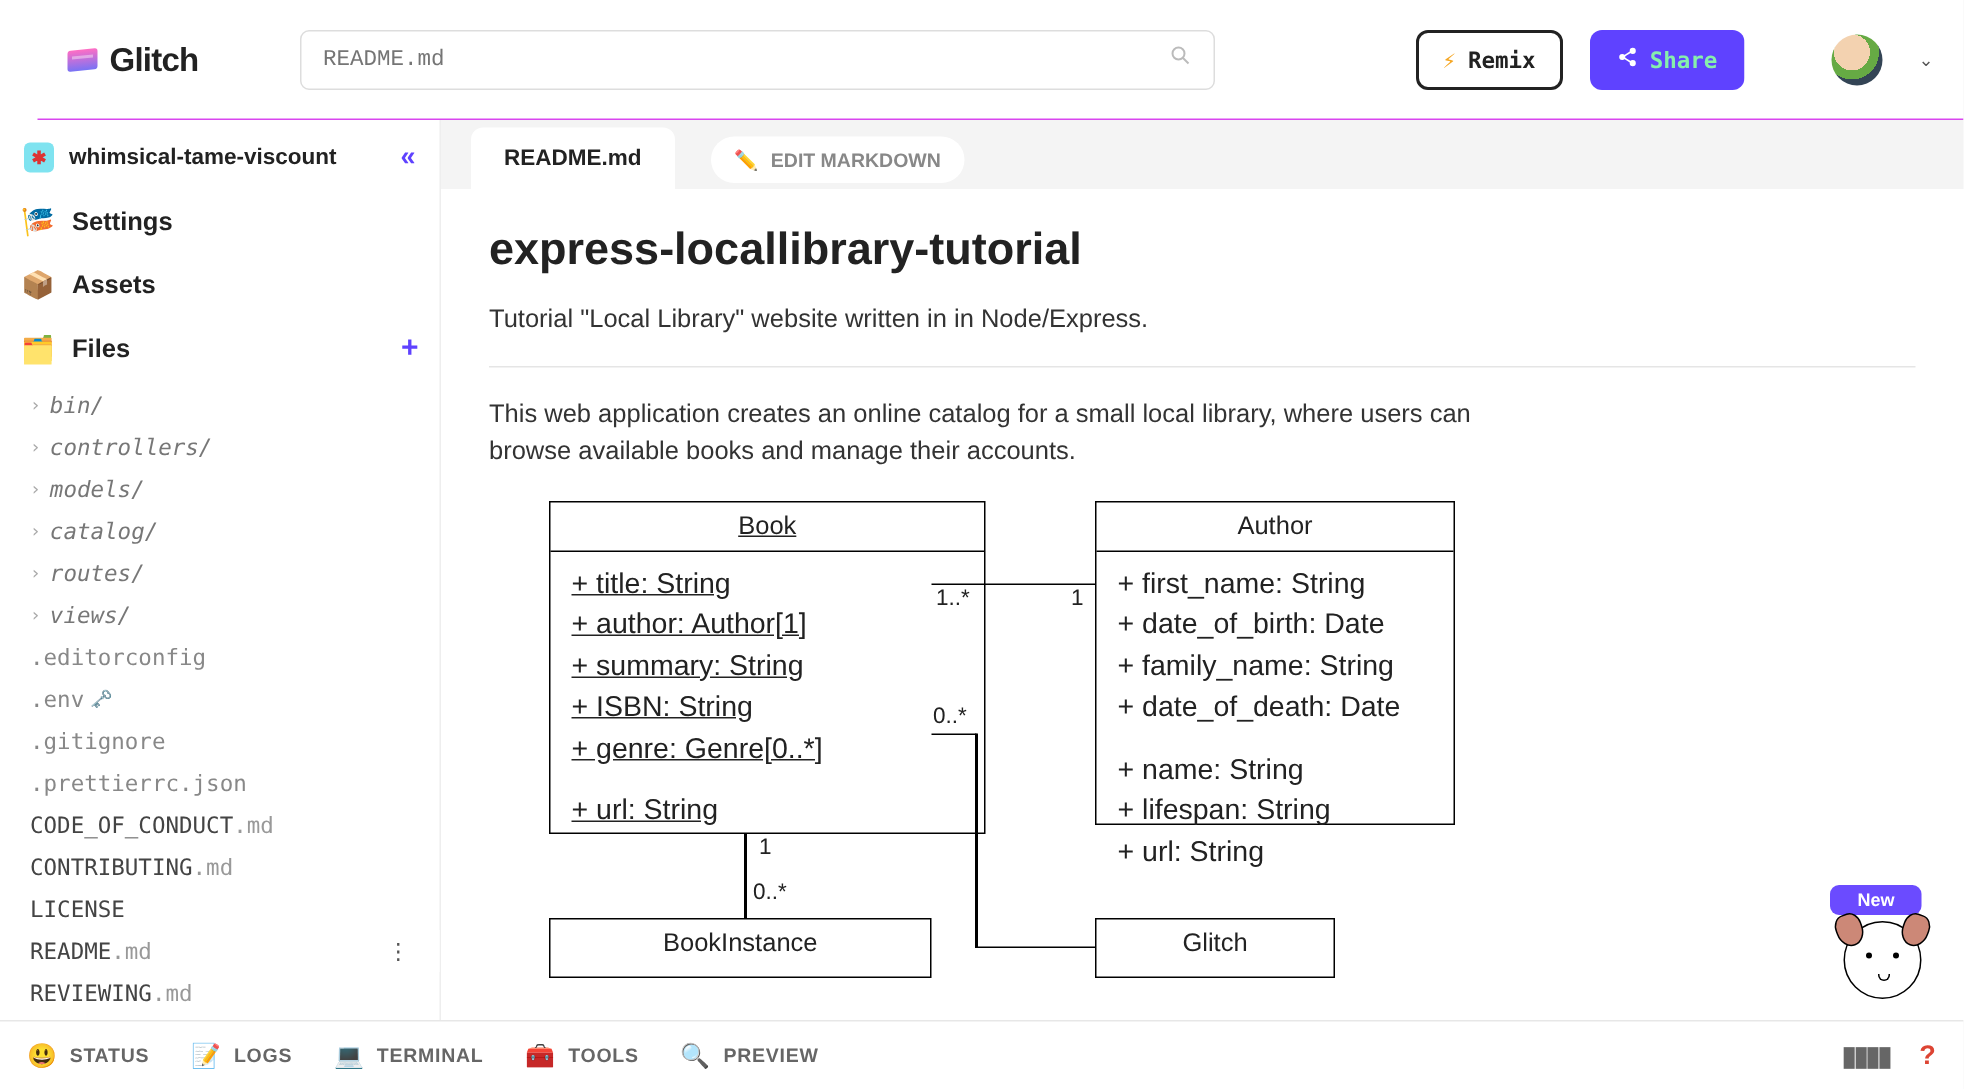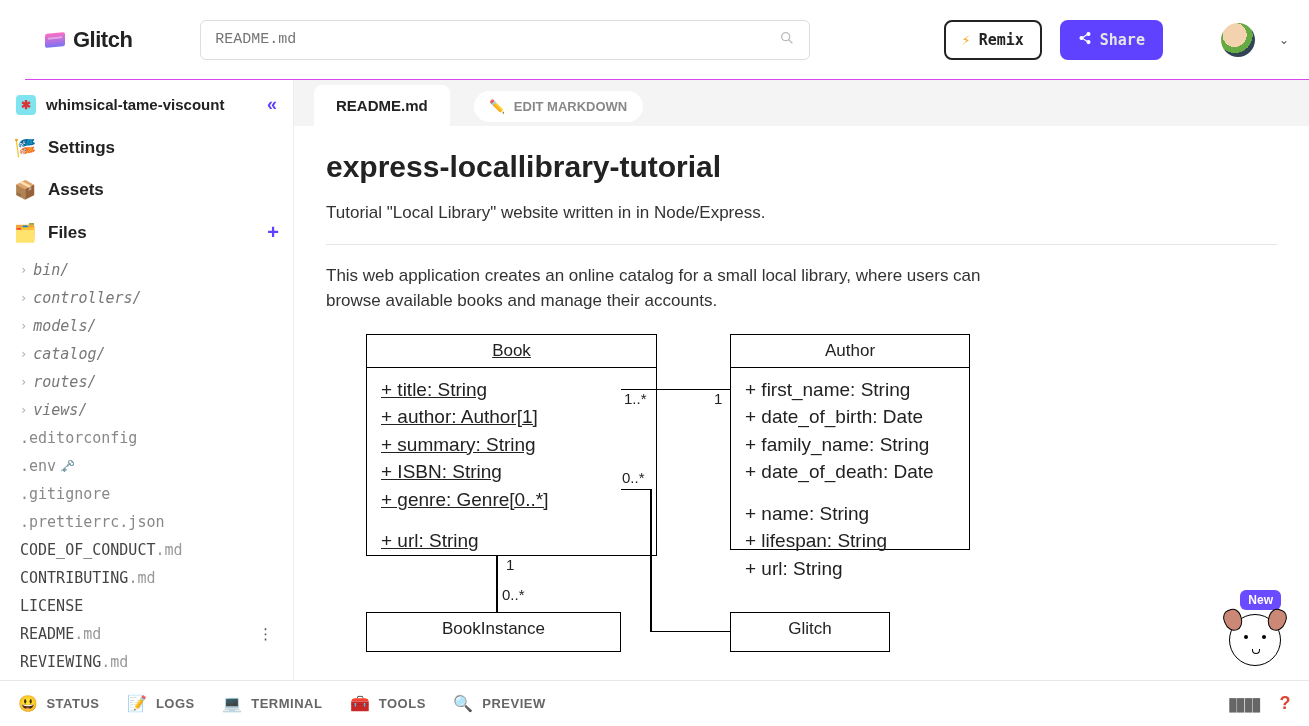--- a/index.html
+++ b/index.html
@@ -11,21 +11,21 @@
 .logo-block { display: flex; align-items: center; gap: 8px; }
 .logo-icon { width: 20px; height: 14px; background: linear-gradient(180deg,#ff6ec4,#7873f5); border-radius: 2px; transform: skewY(-6deg); position: relative; }
 .logo-icon:after { content:""; position:absolute; left:3px; right:3px; top:4px; height:2px; background:#fff6; }
 .logo-text { font-size: 22px; font-weight: 800; letter-spacing: -0.5px; }
 .search { flex: 0 0 610px; height: 40px; border: 1px solid #ddd; border-radius: 6px; display: flex; align-items: center; padding: 0 14px; color: #999; background:#fff; margin-left:50px;}
 .search input { flex:1; border:none; outline:none; font-family: inherit; background:transparent; color:#888; font-size:15px;}
 .search .sicon { color:#bbb; }
 .spacer { flex: 1; }
 .btn { height: 40px; border-radius: 8px; padding: 0 16px; font-family: "SFMono-Regular", Consolas, monospace; font-size: 15px; font-weight:600; display: inline-flex; align-items: center; gap: 8px; cursor: pointer; border:2px solid transparent; }
 .btn.remix { background: #fff; color: #222; border: 2px solid #222; }
-.btn.share { background: #5f42ff; color: #e5e5e5; }
+.btn.share { background: #5f42ff; color: #86efac; }
 .avatar { width: 34px; height: 34px; border-radius: 50%; background: radial-gradient(circle at 40% 35%, #f3d2b0 0 40%, #6a4 40% 60%, #345 60% 100%); margin-left: 40px; }
 .caret { font-size: 12px; color:#555; margin-left:6px; }
 
 
 .body { flex: 1; display: flex; overflow: hidden; }
 
 
 .sidebar { width: 294px; border-right: 1px solid #eee; display: flex; flex-direction: column; background:#fff; }
 .project-row { display:flex; align-items:center; gap:10px; padding:14px 16px 12px; font-weight:700; font-size:15px; }
 .proj-icon { width:20px; height:20px; background:#7fe3f0; border-radius:4px; display:flex; align-items:center; justify-content:center; color:#d33; font-size:12px;}
@@ -65,21 +65,21 @@
 
 .footer { height:46px; border-top:1px solid #e7e7e7; display:flex; align-items:center; padding:0 18px; gap:28px; background:#fff; font-size:13px; font-weight:700; color:#666; letter-spacing:0.5px;}
 .footer .item { display:flex; align-items:center; gap:8px; cursor:pointer;}
 .footer .item .emo { font-size:16px; }
 .footer .right { margin-left:auto; display:flex; align-items:center; gap:20px;}
 .help { color:#d43; font-weight:900; font-size:18px;}
 .piano { font-size:18px; letter-spacing:-2px;}
 
 
 .mascot { position:fixed; right:16px; bottom:52px; width:64px; height:70px; }
-.newbadge { position:absolute; top:-14px; right:12px; background:#6b4bff; color:#fff; font-size:12px; font-weight:700; padding:3px 8px; border-radius:6px;}
+.newbadge { position:absolute; top:-14px; right:12px; background:#6b4bff; color:#fff; font-size:12px; font-weight:700; padding:3px 18px; border-radius:6px;}
 .dogface { width:52px; height:52px; border:1.5px solid #000; border-radius:50%; background:#fff; position:relative; margin-top:10px;}
 .ear { width:18px; height:22px; border:1.5px solid #000; border-radius:40% 40% 50% 50%; background:#c87; position:absolute; top:-6px;}
 .ear.l{left:-6px; transform:rotate(-20deg);} .ear.r{right:-6px; transform:rotate(20deg);}
 .dot{width:4px;height:4px;background:#000;border-radius:50%;position:absolute;top:20px;}
 .dot.l{left:14px;} .dot.r{right:14px;}
 .mouth{position:absolute;top:34px;left:22px;width:8px;height:5px;border:1.5px solid #000;border-top:none;border-radius:0 0 10px 10px;}
 </style>
 </head>
 <body>
 

